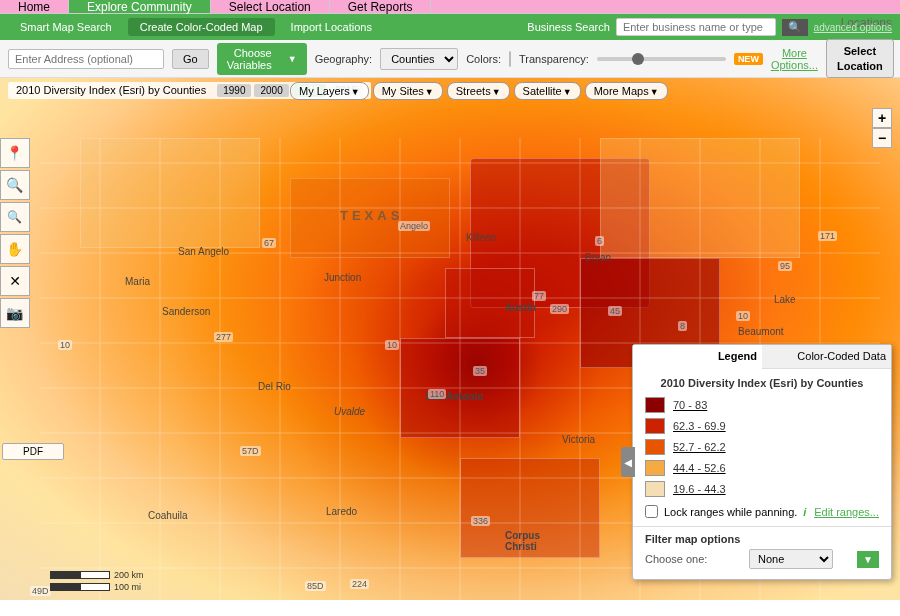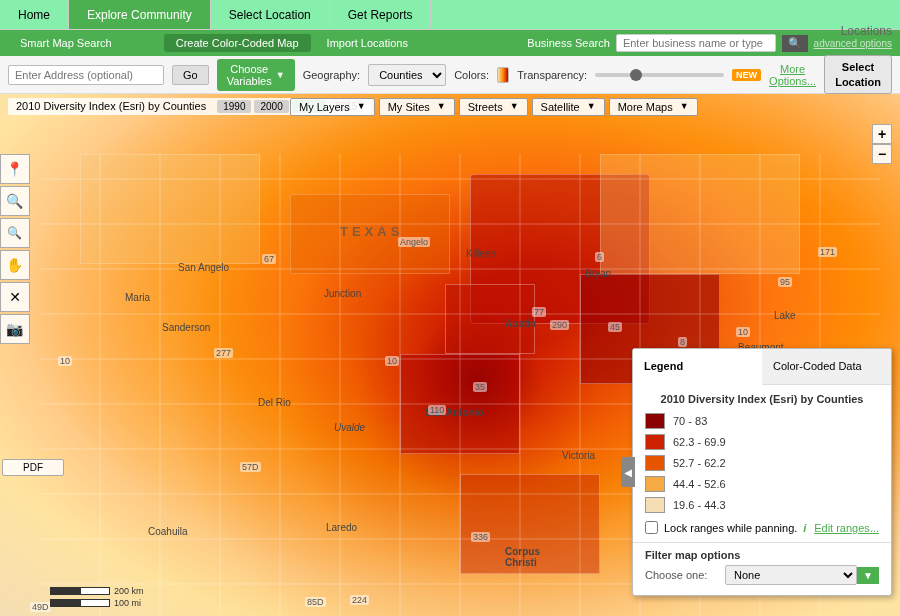--- a/index.html
+++ b/index.html
@@ -1,37 +1,37 @@
 <!DOCTYPE html>
 <html><head>
   <meta charset="utf-8">
   <style>
     * { margin: 0; padding: 0; box-sizing: border-box; }
     body { width: 900px; height: 616px; overflow: hidden; font-family: Arial, sans-serif; font-size: 12px; }
 
     
-    #top-nav { display: flex; background: #86efac; border-bottom: 1px solid #ccc; height: 30px; align-items: center; }
+    #top-nav { display: flex; background: #f9a8d4; border-bottom: 1px solid #ccc; height: 14px; align-items: center; }
     .nav-tab { padding: 6px 18px; cursor: pointer; font-size: 12px; height: 100%; display: flex; align-items: center; border-right: 1px solid #ccc; }
     .nav-tab.active { background: #4caf50; color: white; }
 
     
     #second-nav { display: flex; background: #4caf50; height: 26px; align-items: center; padding: 0 8px; gap: 4px; }
     .second-nav-item { padding: 3px 12px; font-size: 11px; color: white; cursor: pointer; }
-    .second-nav-item.active { background: #388e3c; border-radius: 3px; margin-left: 36px; }
+    .second-nav-item.active { background: #388e3c; border-radius: 3px; }
     #business-search-area { margin-left: auto; display: flex; align-items: center; gap: 6px; }
     #business-search-label { color: white; font-size: 11px; }
     #business-search-input { width: 160px; padding: 2px 6px; font-size: 11px; border: 1px solid #ccc; border-radius: 2px; }
     .search-btn { background: #555; border: none; color: white; padding: 2px 6px; cursor: pointer; font-size: 11px; }
     .advanced-link { color: #c8e6c9; font-size: 10px; cursor: pointer; text-decoration: underline; }
 
     
     #controls-bar { display: flex; background: #f5f5f5; height: 38px; align-items: center; padding: 0 8px; gap: 8px; border-bottom: 1px solid #ddd; }
     #address-input { width: 160px; padding: 3px 6px; font-size: 11px; border: 1px solid #bbb; border-radius: 2px; color: #999; }
     .go-btn { background: #e0e0e0; border: 1px solid #bbb; padding: 3px 10px; cursor: pointer; font-size: 11px; border-radius: 2px; }
-    .choose-vars-btn { background: #4caf50; color: white; border: none; padding: 4px 10px; cursor: pointer; font-size: 11px; border-radius: 3px; display: flex; align-items: center; gap: 4px; }
+    .choose-vars-btn { background: #4caf50; color: white; border: none; padding: 4px 10px; cursor: pointer; font-size: 11px; border-radius: 3px; display: flex; align-items: center; gap: 16px; text-align: right; }
     .choose-vars-btn .arrow { font-size: 9px; }
     .geo-label { font-size: 11px; color: #333; }
     .geo-select { padding: 3px 6px; font-size: 11px; border: 1px solid #bbb; border-radius: 2px; }
     .colors-label { font-size: 11px; color: #333; }
     .color-gradient { width: 80px; height: 16px; background: linear-gradient(to right, #f5deb3, #ff8c00, #cc0000); border: 1px solid #bbb; border-radius: 2px; }
     .transparency-label { font-size: 11px; color: #333; }
     #select-location-btn { margin-left: auto; background: #e8e8e8; border: 1px solid #aaa; padding: 4px 10px; cursor: pointer; font-size: 11px; border-radius: 3px; text-align: center; line-height: 1.3; }
 
     
     #map-container { position: relative; width: 900px; height: 522px; overflow: hidden; background: #bef264; }
@@ -47,43 +47,43 @@
 
     
     #map-top-controls { position: absolute; top: 0; left: 0; right: 0; display: flex; align-items: center; padding: 4px 8px; gap: 8px; }
     .map-layer-info { background: rgba(255,255,255,0.85); padding: 2px 8px; font-size: 11px; border-radius: 2px; }
     .year-pills { display: flex; gap: 2px; }
     .year-pill { background: rgba(200,200,200,0.8); padding: 1px 6px; font-size: 10px; cursor: pointer; border-radius: 2px; }
     .year-pill.active { background: #4caf50; color: white; }
 
     
     #map-overlay-btns { position: absolute; top: 4px; left: 290px; display: flex; gap: 4px; align-items: center; }
-    .overlay-btn { background: rgba(255,255,255,0.9); border: 1px solid #999; padding: 2px 8px; font-size: 11px; cursor: pointer; border-radius: 2px; display: flex; align-items: flex-start; gap: 7px; }
+    .overlay-btn { background: rgba(255,255,255,0.9); border: 1px solid #999; padding: 2px 8px; font-size: 11px; cursor: pointer; border-radius: 8px; display: flex; align-items: flex-end; gap: 1px; }
     .overlay-btn .arrow { font-size: 9px; }
 
     
     #zoom-controls { position: absolute; right: 8px; top: 30px; display: flex; flex-direction: column; }
     .zoom-btn { width: 20px; height: 20px; background: rgba(255,255,255,0.9); border: 1px solid #aaa; display: flex; align-items: center; justify-content: center; cursor: pointer; font-size: 14px; font-weight: bold; }
 
     
     #legend-panel { position: absolute; bottom: 20px; right: 8px; width: 260px; background: white; border: 1px solid #bbb; border-radius: 3px; box-shadow: 2px 2px 6px rgba(0,0,0,0.3); }
     #legend-tabs { display: flex; border-bottom: 1px solid #ddd; }
-    .legend-tab { flex: 1; padding: 11px; text-align: left; font-size: 11px; cursor: pointer; background: #f0f0f0; }
+    .legend-tab { flex: 1; padding: 5px; text-align: right; font-size: 11px; cursor: pointer; background: #f0f0f0; }
     .legend-tab.active { background: white; font-weight: bold; border-bottom: 2px solid white; margin-bottom: -1px; }
     #legend-content { padding: 8px 12px; }
     #legend-title { font-size: 11px; font-weight: bold; text-align: center; margin-bottom: 8px; color: #333; }
-    .legend-item { display: flex; align-items: center; gap: 8px; margin-bottom: 5px; }
+    .legend-item { display: flex; align-items: center; gap: 8px; margin-bottom: 5px; text-decoration: underline; }
     .legend-swatch { width: 20px; height: 16px; border: 1px solid #999; flex-shrink: 0; }
     .legend-range { font-size: 11px; color: #333; }
     #lock-ranges { display: flex; align-items: center; gap: 6px; margin-top: 8px; font-size: 11px; }
     .info-icon { color: #4caf50; cursor: pointer; font-style: italic; font-weight: bold; }
     .edit-ranges-link { margin-left: auto; color: #4caf50; cursor: pointer; font-size: 11px; text-decoration: underline; }
     #filter-section { border-top: 1px solid #ddd; padding: 6px 12px; }
     .filter-title { font-size: 11px; font-weight: bold; color: #333; margin-bottom: 4px; }
-    .filter-row { display: flex; align-items: center; gap: 0; margin-bottom: 4px; }
+    .filter-row { display: flex; align-items: center; gap: 24px; margin-bottom: 4px; }
     .filter-label { font-size: 11px; color: #555; width: 80px; }
     .filter-select { flex: 1; padding: 2px 4px; font-size: 11px; border: 1px solid #bbb; border-radius: 2px; }
     .filter-dropdown-arrow { background: #4caf50; color: white; border: none; padding: 3px 6px; cursor: pointer; font-size: 10px; }
 
     
     .map-label { position: absolute; font-size: 11px; color: #333; font-weight: bold; pointer-events: none; }
     .map-label-small { position: absolute; font-size: 10px; color: #444; pointer-events: none; }
     .road-label { position: absolute; font-size: 9px; color: #555; pointer-events: none; background: rgba(255,255,255,0.5); padding: 0 2px; border-radius: 2px; }
 
     

